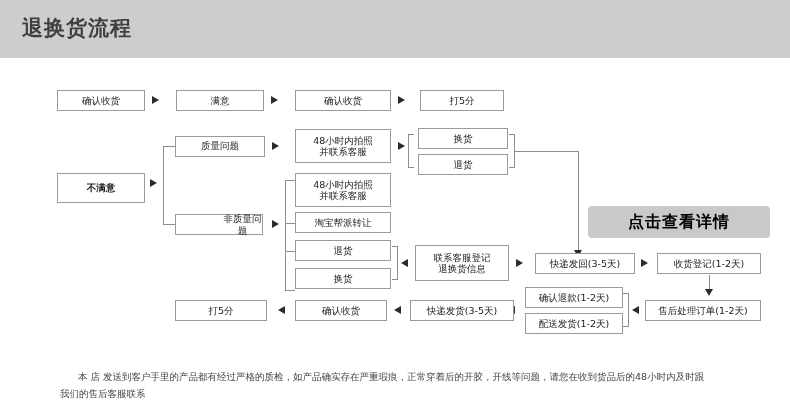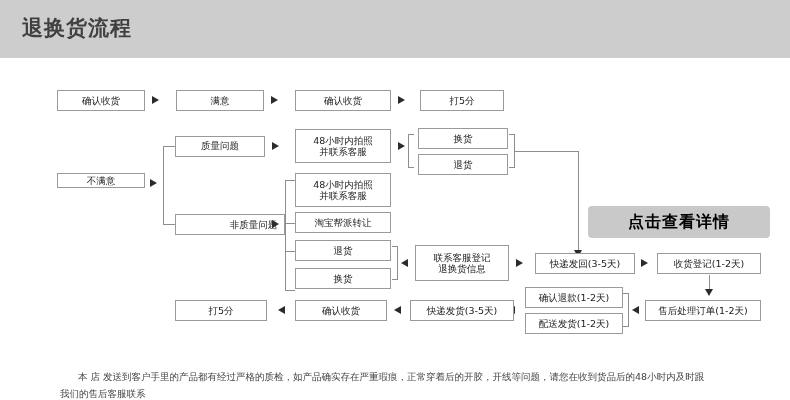--- a/index.html
+++ b/index.html
@@ -75,21 +75,21 @@
     <div class="arw r" style="left:152px;top:38px;"></div>
 
     <div class="box" style="left:176px;top:32px;width:88px;height:21px;">满意</div>
     <div class="arw r" style="left:271px;top:38px;"></div>
 
     <div class="box" style="left:295px;top:32px;width:96px;height:21px;">确认收货</div>
     <div class="arw r" style="left:398px;top:38px;"></div>
 
     <div class="box" style="left:420px;top:32px;width:84px;height:21px;">打5分</div>
 
-    <div class="box" style="left:57px;top:115px;width:88px;height:15px;">不满意</div>
+    <div class="box" style="left:57px;top:115px;width:88px;height:30px;font-weight:bold;">不满意</div>
     <div class="arw r" style="left:150px;top:121px;"></div>
 
     <div class="ln v" style="left:163px;top:88px;height:78px;"></div>
     <div class="ln h" style="left:163px;top:88px;width:12px;"></div>
     <div class="ln h" style="left:163px;top:166px;width:12px;"></div>
 
     <div class="box" style="left:175px;top:78px;width:90px;height:21px;font-family:Liberation Serif, serif;">质量问题</div>
     <div class="arw r" style="left:272px;top:84px;"></div>
 
     <div class="box" style="left:295px;top:71px;width:96px;height:34px;">48小时内拍照
@@ -99,21 +99,21 @@
     <div class="brk left" style="left:408px;top:76px;height:34px;"></div>
 
     <div class="box" style="left:418px;top:70px;width:90px;height:21px;">换货</div>
     <div class="box" style="left:418px;top:96px;width:90px;height:21px;">退货</div>
 
     <div class="brk right" style="left:509px;top:76px;height:34px;"></div>
     <div class="ln h" style="left:515px;top:93px;width:63px;"></div>
     <div class="ln v" style="left:578px;top:93px;height:100px;"></div>
     <div class="arw d" style="left:574px;top:192px;"></div>
 
-    <div class="box" style="left:175px;top:156px;width:110px;height:21px;padding-left:47px;">非质量问题</div>
+    <div class="box" style="left:175px;top:156px;width:88px;height:21px;padding-left:47px;">非质量问题</div>
     <div class="arw r" style="left:272px;top:162px;"></div>
 
     <div class="ln v" style="left:285px;top:122px;height:110px;"></div>
     <div class="ln h" style="left:285px;top:122px;width:10px;"></div>
     <div class="ln h" style="left:285px;top:165px;width:10px;"></div>
     <div class="ln h" style="left:285px;top:193px;width:10px;"></div>
     <div class="ln h" style="left:285px;top:232px;width:10px;"></div>
 
     <div class="box" style="left:295px;top:115px;width:96px;height:34px;">48小时内拍照
 并联系客服</div>

